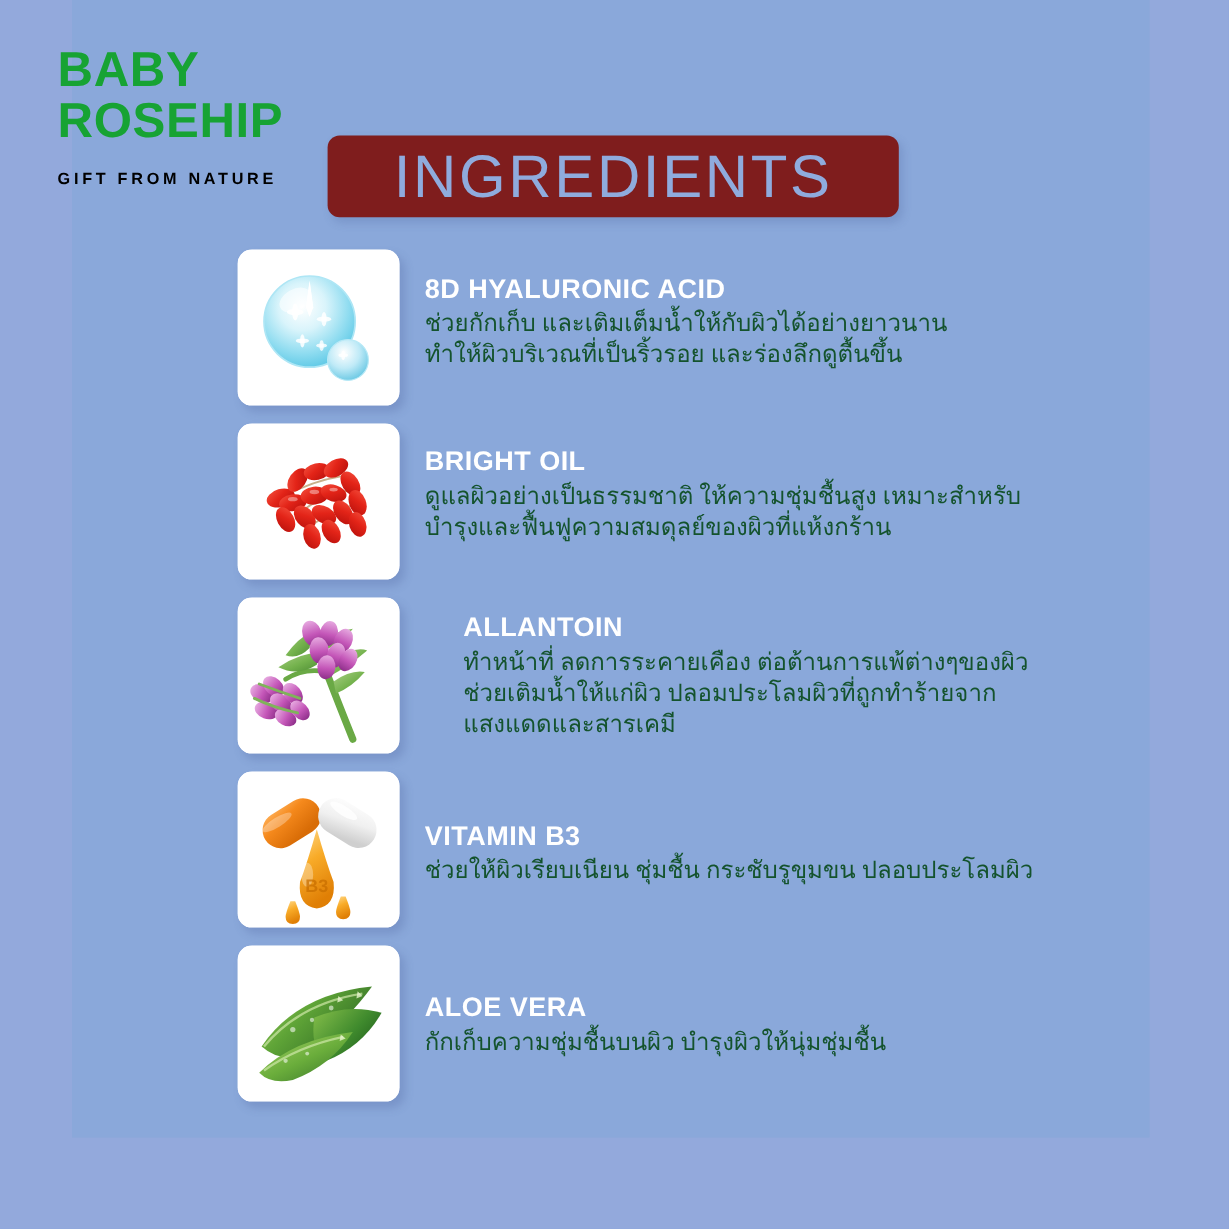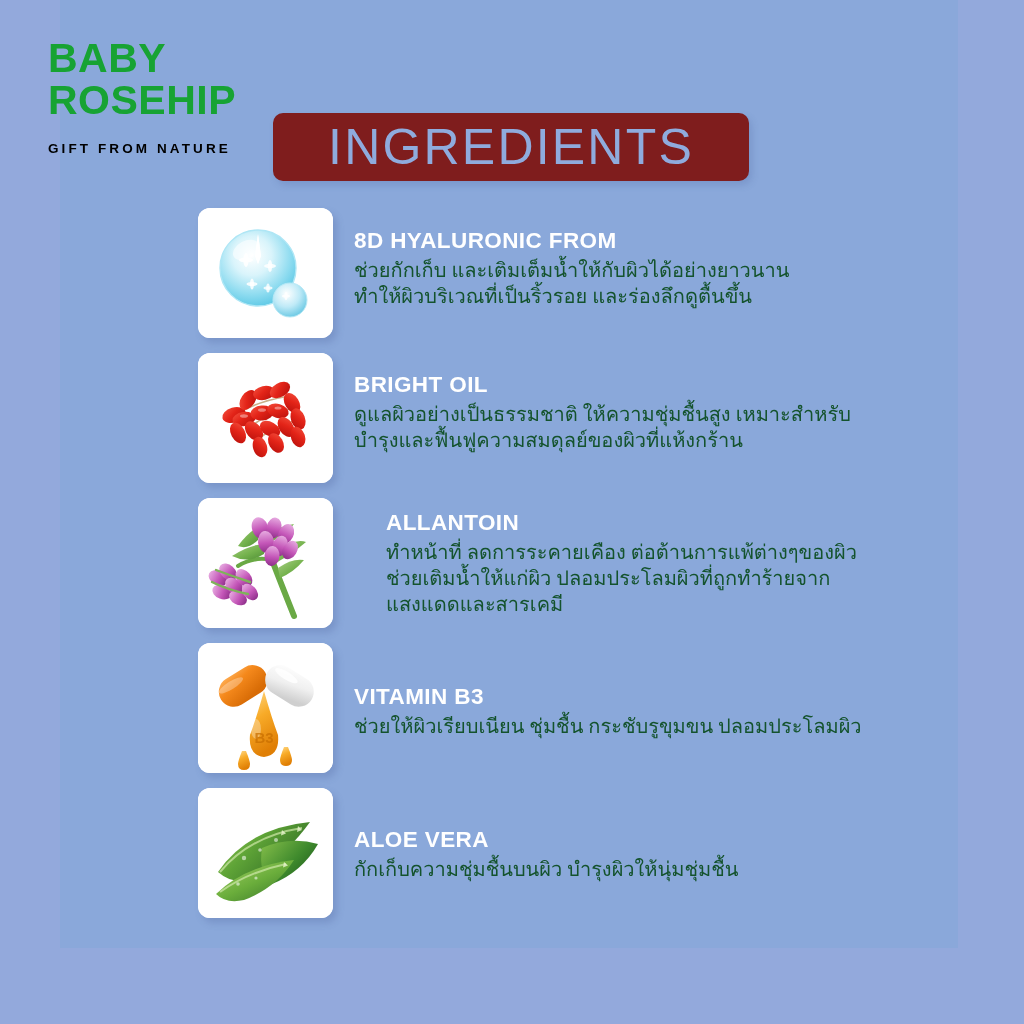--- a/index.html
+++ b/index.html
@@ -183,21 +183,21 @@
           <ellipse cx="54" cy="76" rx="5.5" ry="2" opacity=".85"></ellipse>
           <ellipse cx="70" cy="80" rx="1.8" ry="4.5" opacity=".8"></ellipse>
           <ellipse cx="70" cy="80" rx="4.5" ry="1.8" opacity=".8"></ellipse>
           <ellipse cx="88" cy="88" rx="1.6" ry="4" opacity=".85"></ellipse>
           <ellipse cx="88" cy="88" rx="4" ry="1.6" opacity=".85"></ellipse>
         </g>
         <ellipse cx="48" cy="42" rx="14" ry="9" fill="#ffffff" opacity=".55" transform="rotate(-28 48 42)"></ellipse>
       </svg>
     </div>
     <div class="text-col">
-      <div class="ing-title">8D HYALURONIC FROM</div>
+      <div class="ing-title">8D HYALURONIC ACID</div>
       <div class="ing-desc-line">ช่วยกักเก็บ และเติมเต็มน้ำให้กับผิวได้อย่างยาวนาน</div>
       <div class="ing-desc-line">ทำให้ผิวบริเวณที่เป็นริ้วรอย และร่องลึกดูตื้นขึ้น</div>
     </div>
   </div>
 
   <div class="row r1">
     <div class="tile">
       <svg viewBox="0 0 135 130">
         <defs>
           <linearGradient id="berry" x1="0" y1="0" x2="1" y2="1">
@@ -330,21 +330,21 @@
         </g>
         <path d="M66 48 Q58 76 52 92 Q50 112 66 114 Q82 112 80 92 Q74 76 66 48 Z" fill="url(#drop)"></path>
         <ellipse cx="58" cy="86" rx="5" ry="10" fill="#ffffff" opacity=".32"></ellipse>
         <text x="66" y="100" font-family="'Liberation Sans', sans-serif" font-size="15" font-weight="700" fill="#c96f00" text-anchor="middle" opacity=".75">B3</text>
         <path d="M44 108 Q40 118 40 121 Q40 127 46 127 Q52 127 52 121 Q52 118 48 108 Z" fill="url(#drop)"></path>
         <path d="M86 104 Q82 114 82 117 Q82 123 88 123 Q94 123 94 117 Q94 114 90 104 Z" fill="url(#drop)"></path>
       </svg>
     </div>
     <div class="text-col">
       <div class="ing-title">VITAMIN B3</div>
-      <div class="ing-desc-line">ช่วยให้ผิวเรียบเนียน ชุ่มชื้น กระชับรูขุมขน ปลอมประโลมผิว</div>
+      <div class="ing-desc-line">ช่วยให้ผิวเรียบเนียน ชุ่มชื้น กระชับรูขุมขน ปลอบประโลมผิว</div>
     </div>
   </div>
 
   <div class="row r4">
     <div class="tile">
       <svg viewBox="0 0 135 130">
         <defs>
           <linearGradient id="aloe1" x1="0" y1="0" x2="1" y2="0.6">
             <stop offset="0%" stop-color="#9ccb5c"></stop>
             <stop offset="45%" stop-color="#5fa437"></stop>

